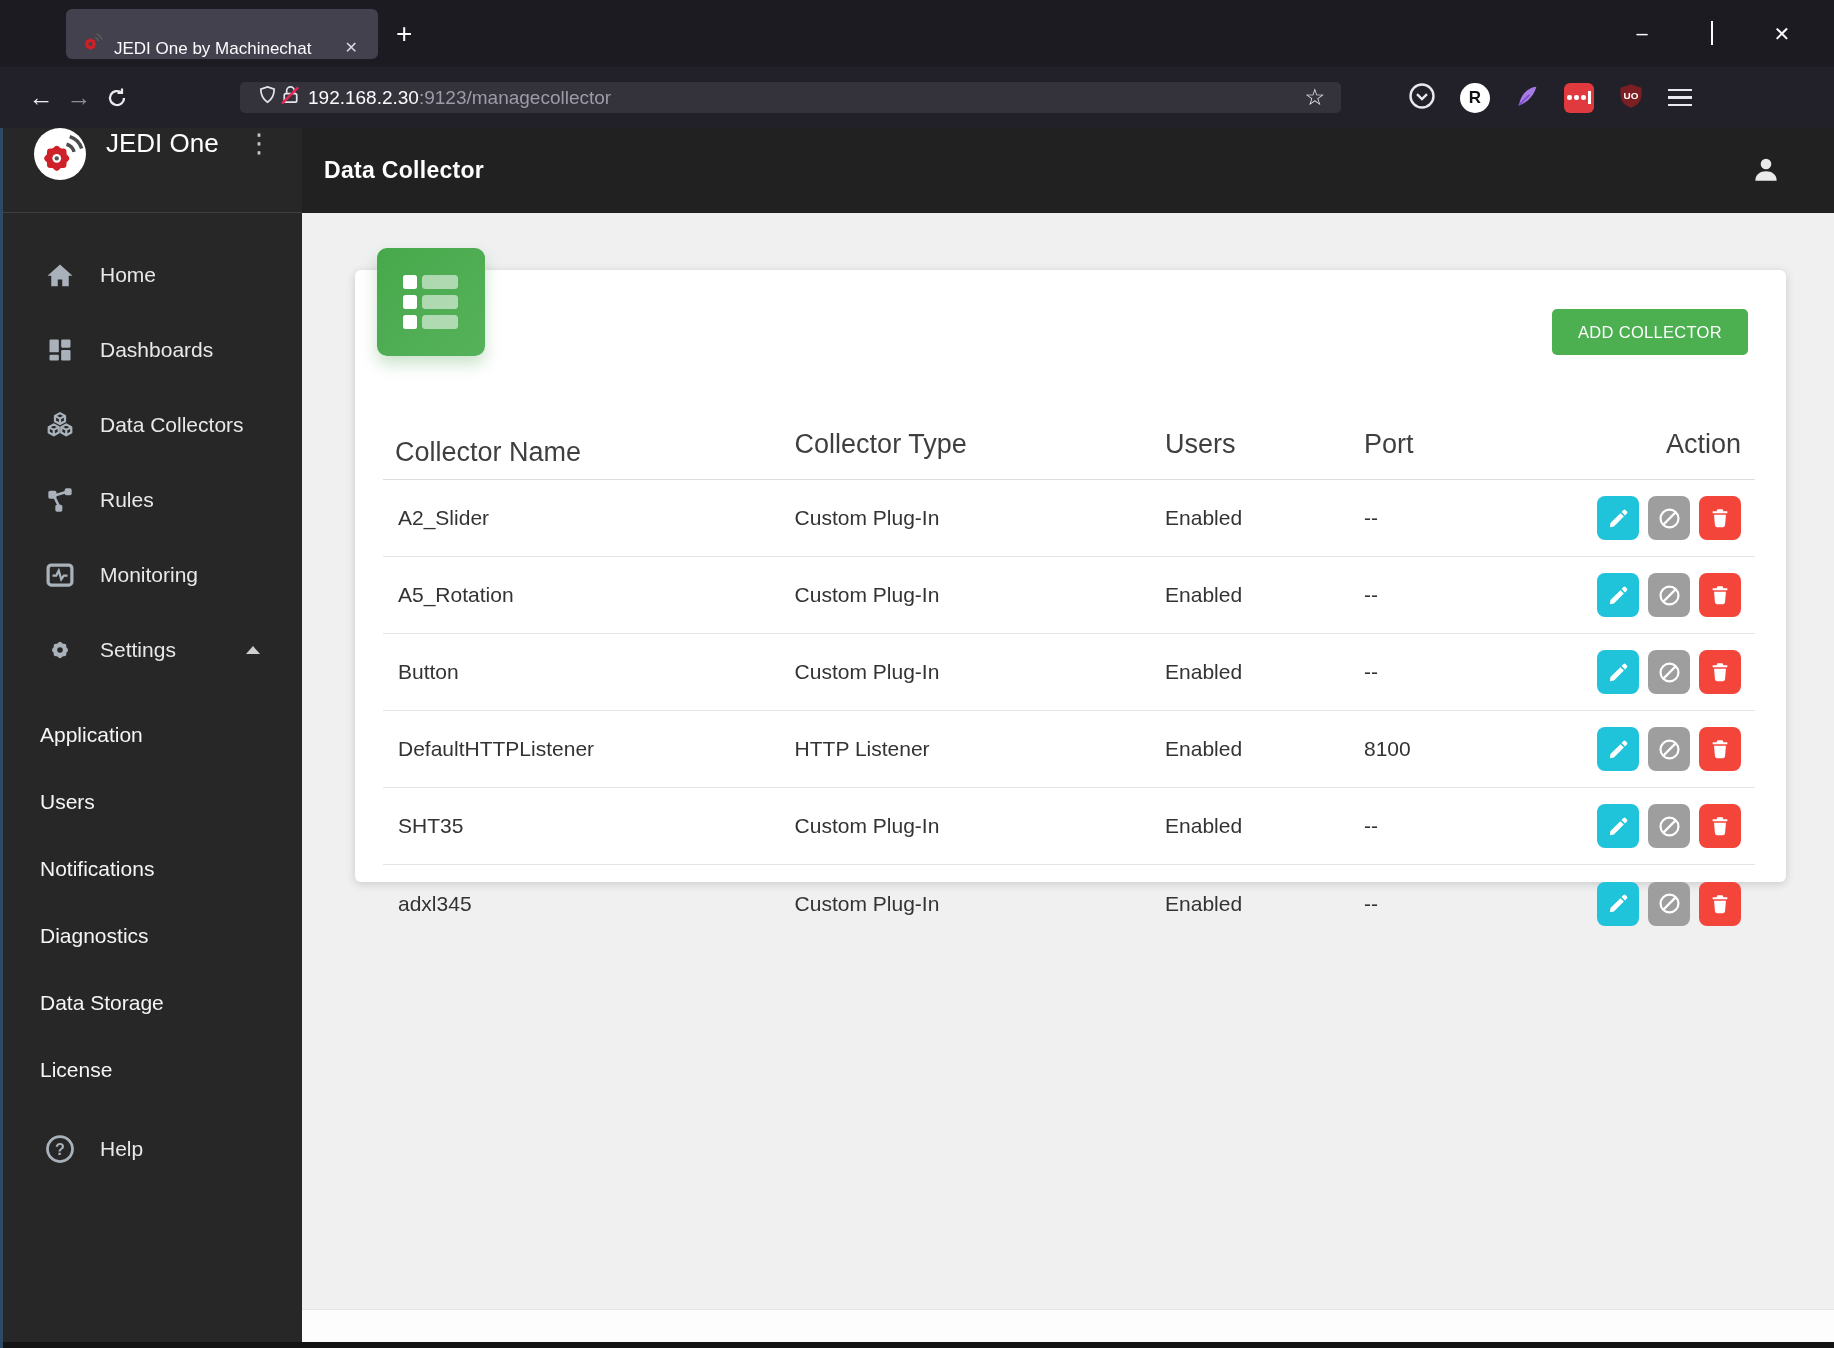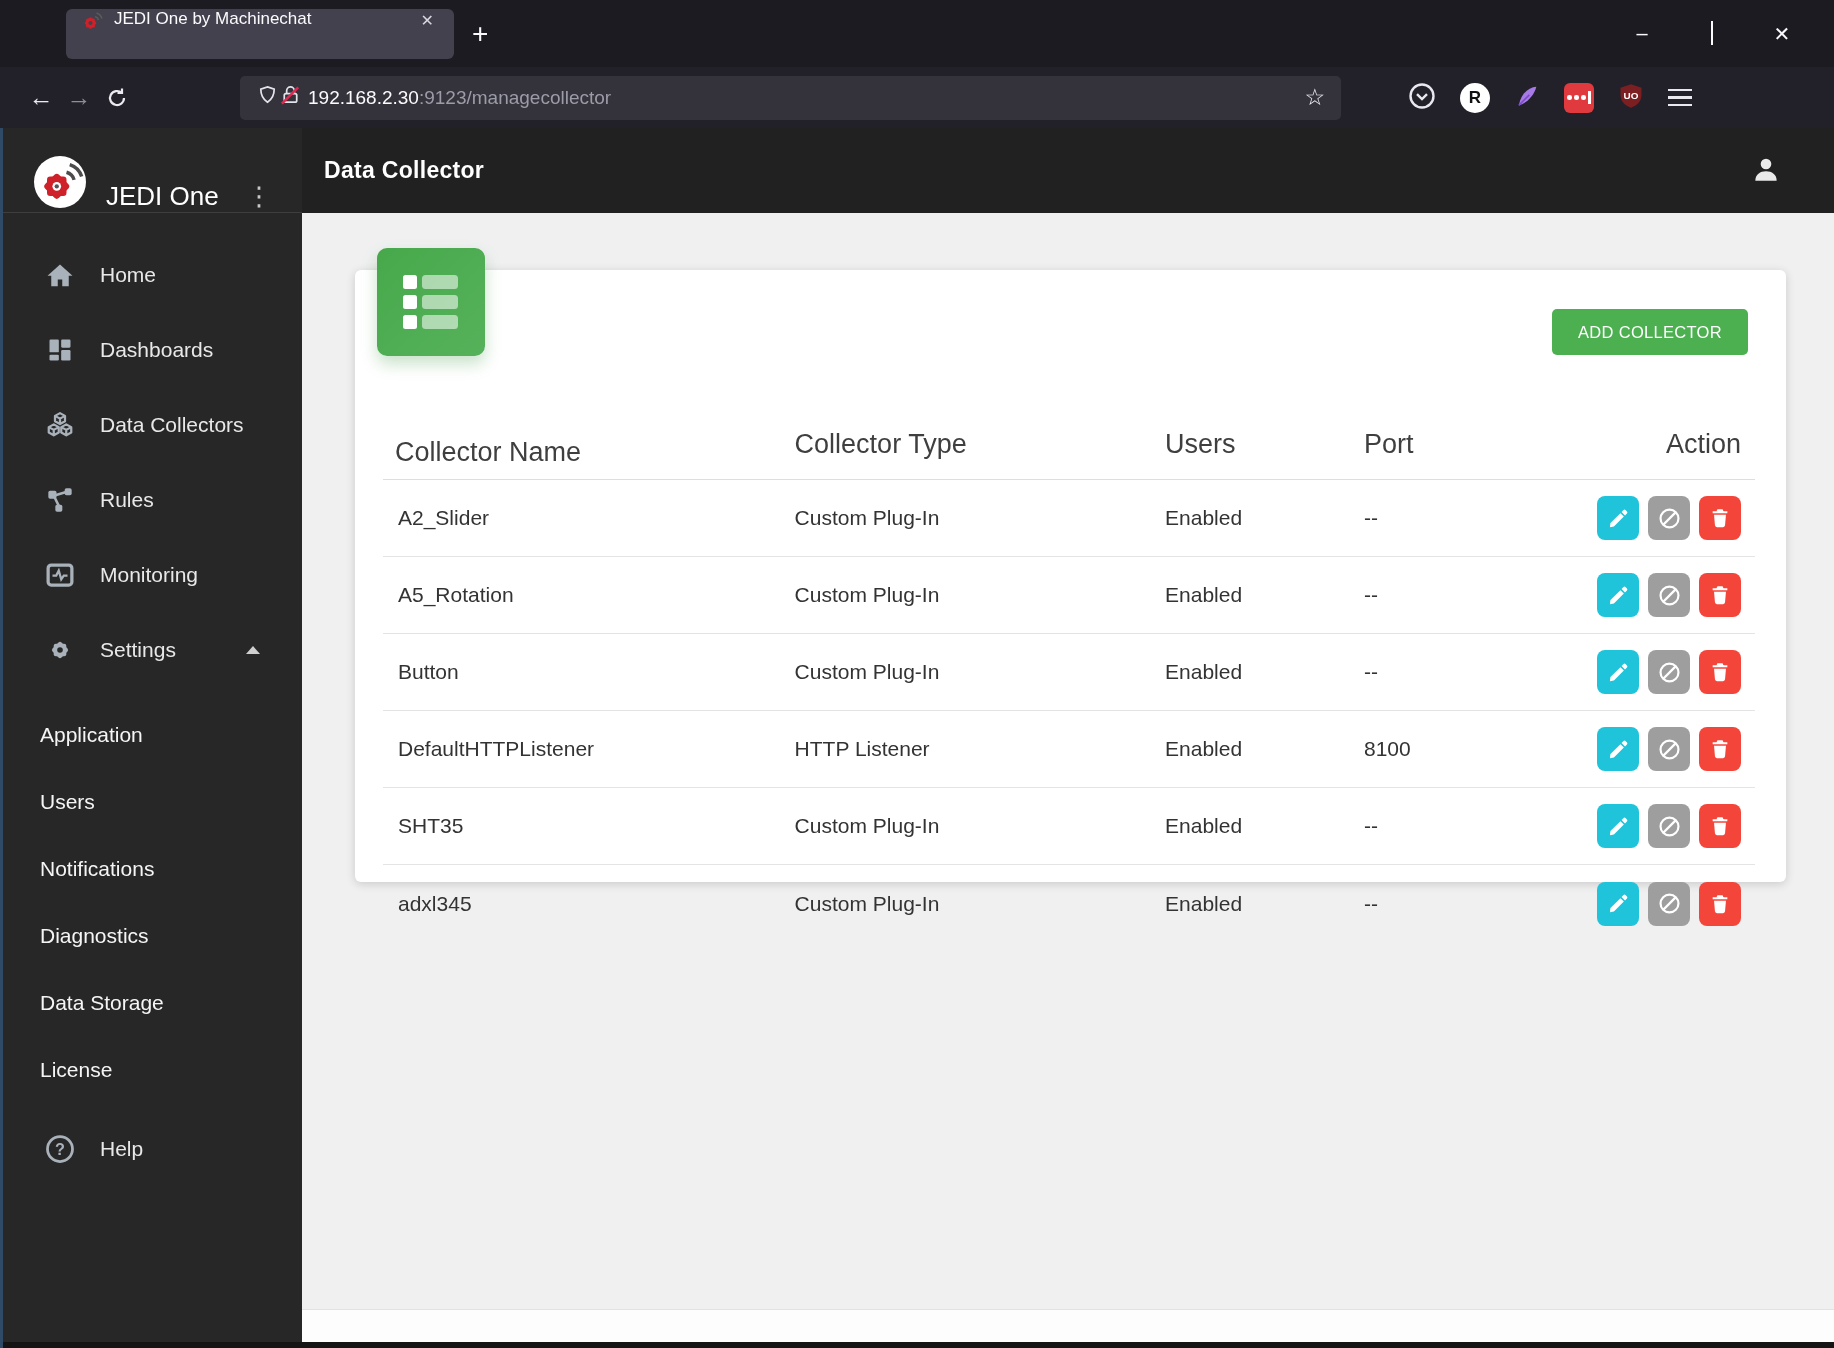--- a/index.html
+++ b/index.html
@@ -1,54 +1,54 @@
 <!DOCTYPE html>
 <html><head>
 <meta charset="utf-8">
 <style>
   * { box-sizing:border-box; margin:0; padding:0; }
   html,body { width:1834px; height:1348px; overflow:hidden; }
   body { font-family:"Liberation Sans", sans-serif; background:#1c1b22; position:relative; }
 
   
   .tabbar { height:67px; background:#1c1b22; display:flex; align-items:center; position:relative; }
-  .tab { margin-left:66px; width:388px; height:50px; background:#42414d; border-radius:6px;
-         display:flex; align-items:flex-start; padding:0 14px; color:#fbfbfe; font-size:17px; gap:10px; }
+  .tab { margin-left:66px; width:312px; height:50px; background:#42414d; border-radius:6px;
+         display:flex; align-items:flex-end; padding:0 14px; color:#fbfbfe; font-size:17px; gap:10px; }
   .tab-title { flex:1; white-space:nowrap; overflow:hidden; }
   .tab-close { color:#d7d7e0; font-size:16px; padding:2px 6px; }
   .newtab { color:#fbfbfe; font-size:28px; font-weight:300; margin-left:18px; }
   .win-controls { position:absolute; right:0; top:0; height:67px; display:flex; align-items:center; gap:46px; padding-right:40px; }
   .win-btn { color:#fbfbfe; font-size:20px; width:24px; text-align:center; }
   .win-max { width:15px; height:15px; border:1.6px solid #fbfbfe; }
 
   .toolbar { height:61px; background:#22212a; display:flex; align-items:center; padding-left:22px; position:relative; }
   .nav-ic { width:38px; height:38px; display:flex; align-items:center; justify-content:center;
             color:#eaeaef; font-size:25px; }
   .nav-ic.dim { color:#8e8e99; }
-  .urlbar { margin-left:104px; width:1101px; height:44px; background:#34333c; border-radius:5px;
+  .urlbar { margin-left:104px; width:1101px; height:31px; background:#34333c; border-radius:5px;
             display:flex; align-items:center; padding:0 16px; }
   .url-text { font-size:19px; margin-left:6px; flex:1; white-space:nowrap; }
   .url-host { color:#fbfbfe; }
   .url-rest { color:#9c9ca8; }
   .url-star { color:#f1f1f5; font-size:23px; }
   .ext-cluster { display:flex; align-items:center; gap:23px; margin-left:66px; }
   .r-badge { width:30px; height:30px; border-radius:50%; background:#fff; color:#111; font-weight:bold;
              font-size:17px; display:flex; align-items:center; justify-content:center; }
   .dots-ext { width:30px; height:30px; border-radius:6px; background:#e0393e; display:flex; align-items:center; justify-content:center; gap:2.5px; }
   .dots-ext i { width:4.5px; height:4.5px; border-radius:50%; background:#fff; }
   .dots-ext b { width:2.5px; height:13px; background:#fff; }
   .burger { display:flex; flex-direction:column; gap:5px; }
   .burger i { width:24px; height:2.6px; background:#e8e8ee; }
 
   
   .app { display:flex; height:1220px; position:relative; }
   .edge-strip { position:absolute; left:0; top:0; bottom:0; width:3px; background:#2e4a66; z-index:5; }
 
   .sidebar { width:302px; background:#272727; flex:none; display:flex; flex-direction:column; }
-  .brand { height:85px; display:flex; align-items:flex-end; padding:0 30px 0 34px; border-bottom:1px solid #3e3e3e; }
+  .brand { height:85px; display:flex; align-items:flex-start; padding:0 30px 0 34px; border-bottom:1px solid #3e3e3e; }
   .brand-name { color:#fff; font-size:26px; margin-left:20px; flex:1; }
   .kebab { color:#c9c9c9; font-size:26px; }
   .side-list { padding-top:24px; }
   .side-item { height:75px; display:flex; align-items:center; padding-left:44px; color:#e8e8e8; font-size:21px; }
   .side-item .ic { width:32px; margin-right:24px; display:flex; justify-content:center; }
   .caret { margin-left:auto; margin-right:42px; width:0; height:0;
            border-left:7px solid transparent; border-right:7px solid transparent; border-bottom:8px solid #cfcfcf; }
   .side-sub { height:67px; display:flex; align-items:center; padding-left:40px; color:#f5f5f5; font-size:21px; }
   .side-help { margin-top:8px; }
 

